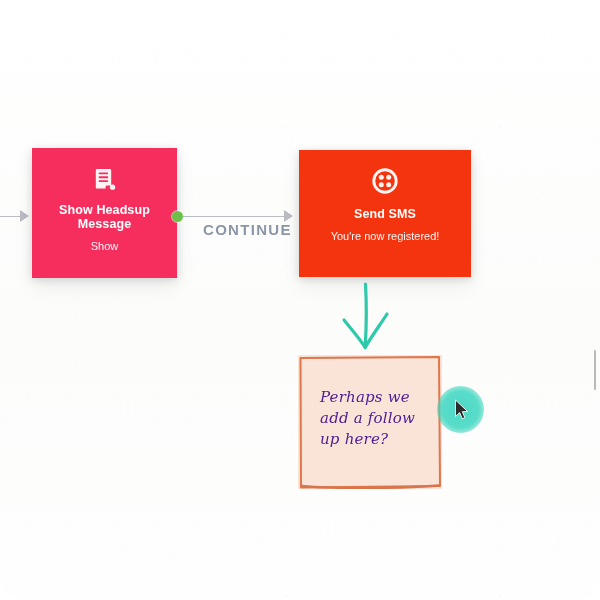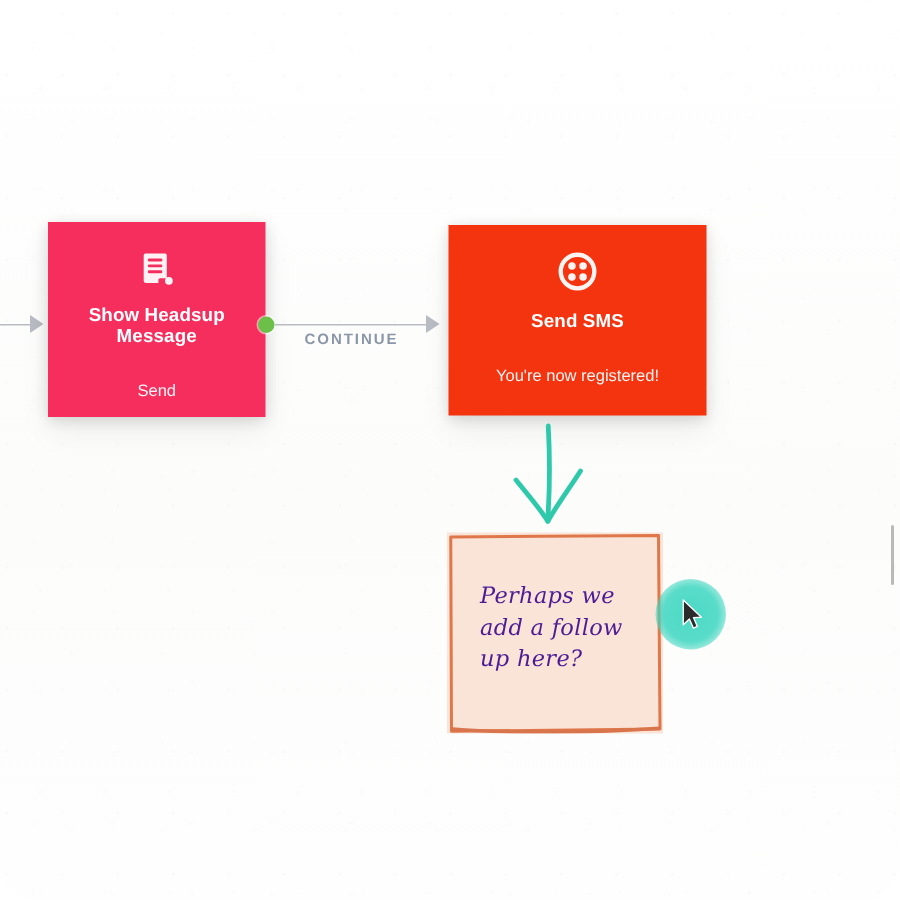--- a/index.html
+++ b/index.html
@@ -66,21 +66,21 @@
   }
   .node-title {
     margin-top: 9px;
     font-size: 12.5px;
     font-weight: bold;
     line-height: 14px;
     text-align: center;
     letter-spacing: 0.1px;
   }
   .node-sub {
-    margin-top: 24px;
+    margin-top: 9px;
     font-size: 11px;
     line-height: 13px;
     font-weight: normal;
     text-align: center;
     color: rgba(255,255,255,0.95);
   }
 
   #node-headsup {
     left: 32px;
     top: 148px;
@@ -123,21 +123,21 @@
   }
   #edge-in-line   { left: 0px;   top: 215.5px; width: 22px; }
   #edge-in-arrow  { left: 20px;  top: 210px; }
   #edge-mid-line  { left: 183px; top: 215.5px; width: 103px; }
   #edge-mid-arrow { left: 284px; top: 210px; }
 
   .edge-label {
     position: absolute;
     left: 203px;
     top: 221px;
-    font-size: 10px;
+    font-size: 15px;
     font-weight: bold;
     letter-spacing: 1.3px;
     color: #8b96a8;
   }
 
   
   #hand-arrow {
     position: absolute;
     left: 336px;
     top: 282px;
@@ -214,21 +214,21 @@
       <svg width="28" height="28" viewBox="0 0 28 28" aria-hidden="true">
         <path d="M6 4 h13 a1.2 1.2 0 0 1 1.2 1.2 V20.5 h-4.4 a1.2 1.2 0 0 0 -1.2 1.2 V23.6 H6 a1.2 1.2 0 0 1 -1.2 -1.2 V5.2 A1.2 1.2 0 0 1 6 4 Z" fill="#ffffff" opacity="0.94"></path>
         <rect x="7.6" y="7.4" width="9.6" height="1.9" rx="0.8" fill="#f52e5e"></rect>
         <rect x="7.6" y="11.3" width="9.6" height="1.9" rx="0.8" fill="#f52e5e"></rect>
         <rect x="7.6" y="15.2" width="9.6" height="1.9" rx="0.8" fill="#f52e5e"></rect>
         <circle cx="21.6" cy="22.2" r="2.6" fill="#ffffff" opacity="0.94"></circle>
       </svg>
     </div>
     <div class="node-title">Show Headsup
 Message</div>
-    <div class="node-sub">Send</div>
+    <div class="node-sub">Show</div>
   </div>
 
   <div class="connector-dot"></div>
 
   <div class="edge-line" id="edge-mid-line"></div>
   <div class="edge-arrow" id="edge-mid-arrow"></div>
   <div class="edge-label">CONTINUE</div>
 
   <div class="node" id="node-sms" style="background:#f4330f;">
     <div class="node-icon">

